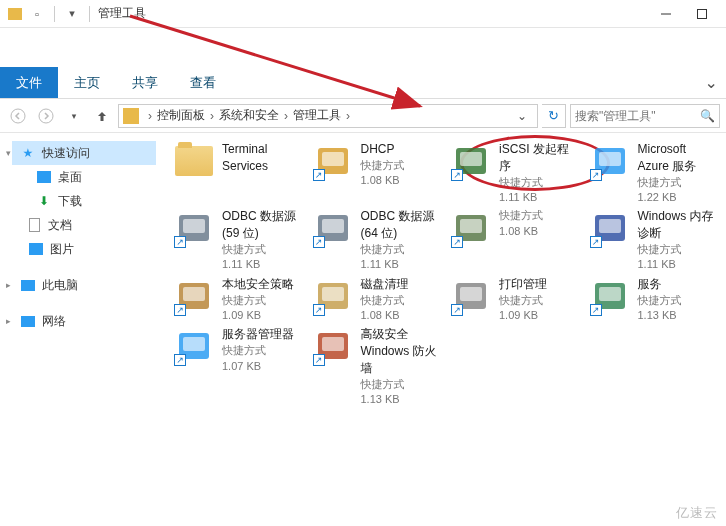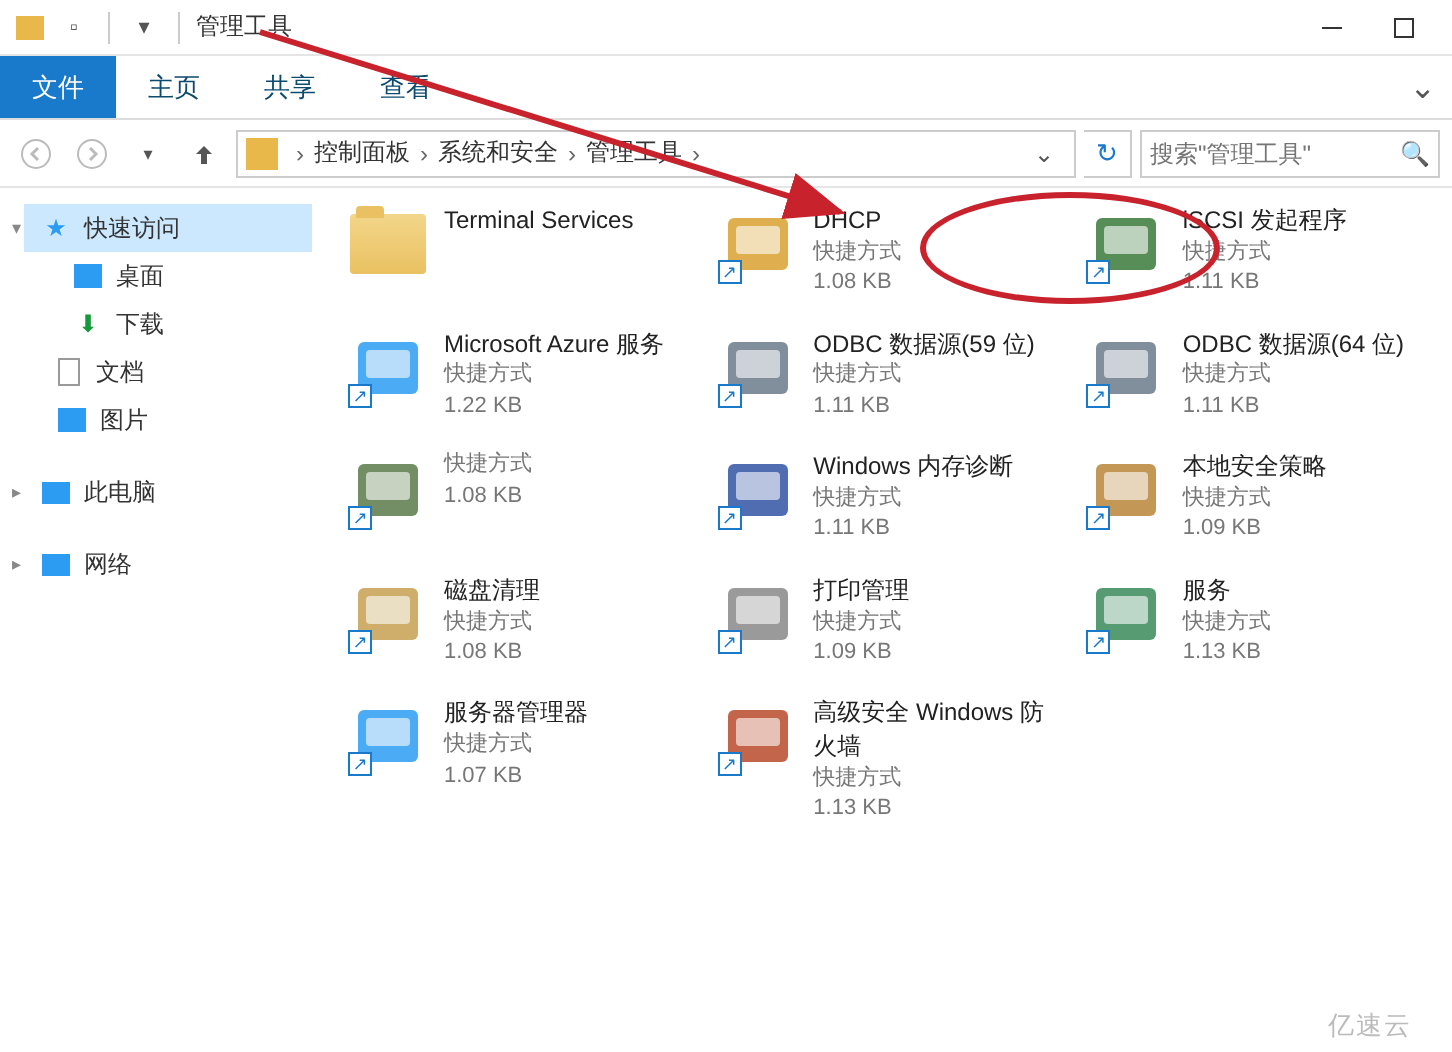--- a/index.html
+++ b/index.html
@@ -9,21 +9,21 @@
 .titlebar { height: 28px; display: flex; align-items: center; padding: 0 6px; background: #fff; border-bottom: 1px solid #e5e5e5; }
 .titlebar .qat { display: flex; gap: 4px; align-items: center; }
 .qat-icon { width: 18px; height: 18px; display: inline-flex; align-items: center; justify-content: center; color: #555; font-size: 11px; }
 .titlebar .sep { width: 1px; height: 16px; background: #ccc; margin: 0 4px; }
 .titlebar .title { font-size: 12px; margin-left: 4px; color: #333; }
 .titlebar .spacer { flex: 1; }
 .win-controls { display: flex; gap: 16px; padding-right: 8px; }
 .win-btn { width: 20px; height: 20px; display: inline-flex; align-items: center; justify-content: center; color: #555; }
 
 
-.ribbon { height: 32px; display: flex; align-items: center; background: #fff; border-bottom: 1px solid #ddd; }
+.ribbon { height: 32px; display: flex; align-items: center; background: #fff; border-bottom: 1px solid #ddd; margin-top: 39px; }
 .ribbon-tab { padding: 0 16px; height: 100%; display: flex; align-items: center; font-size: 13px; color: #0c4a6e; }
 .ribbon-tab.file { background: #1979ca; color: #fff; }
 .ribbon .expand { margin-left: auto; padding: 0 8px; color: #555; }
 
 
 .navbar { height: 34px; display: flex; align-items: center; padding: 4px 6px; gap: 4px; border-bottom: 1px solid #e5e5e5; }
 .nav-btn { width: 24px; height: 24px; display: inline-flex; align-items: center; justify-content: center; color: #777; }
 .nav-btn.disabled { color: #ccc; }
 .breadcrumbs { flex: 1; height: 24px; border: 1px solid #ccc; display: flex; align-items: center; padding: 0 4px; font-size: 12px; color: #333; gap: 2px; overflow: hidden; }
 .breadcrumbs .bc-icon { width: 16px; height: 16px; background: #e8b94a; display: inline-block; margin-right: 4px; }
@@ -49,38 +49,38 @@
 .blue-sq { background: #2b9cf2; width: 14px; height: 12px; }
 .green-arrow { color: #159a3b; }
 .doc-icon { background: #fff; border: 1px solid #999; width: 11px; height: 14px; }
 .pic-icon { background: #2b9cf2; width: 14px; height: 12px; }
 .pc-icon { background: #2b9cf2; width: 14px; height: 11px; }
 .net-icon { background: #2b9cf2; width: 14px; height: 11px; }
 .side-group-gap { height: 12px; }
 
 
 .content { flex: 1; padding: 8px 10px; overflow-y: auto; position: relative; }
-.items-grid { display: grid; grid-template-columns: 1fr 1fr 1fr; gap: 14px 12px; }
+.items-grid { display: grid; grid-template-columns: 1fr 1fr 1fr 1fr; gap: 3px 12px; }
 .file-item { display: flex; align-items: flex-start; gap: 8px; }
 .file-icon { width: 40px; height: 40px; position: relative; flex-shrink: 0; display: flex; align-items: center; justify-content: center; }
 .file-icon .shortcut { position: absolute; left: 0; bottom: 0; width: 12px; height: 12px; background: #fff; border: 1px solid #1979ca; display: flex; align-items: center; justify-content: center; color: #1979ca; font-size: 9px; }
 .file-info { display: flex; flex-direction: column; font-size: 12px; line-height: 1.4; }
 .file-name { color: #222; }
 .file-type, .file-size { color: #777; font-size: 11px; }
 
 .folder-icon { width: 38px; height: 30px; background: linear-gradient(#f3d68a,#eac162); border-radius: 2px; position: relative; }
 .folder-icon::before { content:""; position:absolute; top:-4px; left:3px; width:14px; height:6px; background:#eac162; border-radius:2px 2px 0 0;}
 
 .highlight-oval { position: absolute; top: 2px; left: 296px; width: 150px; height: 56px; border: 3px solid #c8232c; border-radius: 50%; pointer-events: none; }
 
 
 .arrow-svg { position: absolute; top: 6px; left: 120px; width: 320px; height: 120px; pointer-events: none; z-index: 20; }
 
 
-.watermark { position: absolute; right: 20px; bottom: 4px; font-size: 13px; color: #bbb; letter-spacing: 1px; }
+.watermark { position: absolute; right: 8px; bottom: 4px; font-size: 13px; color: #bbb; letter-spacing: 1px; }
 </style>
 </head>
 <body>
 
 <svg class="arrow-svg" viewBox="0 0 320 120">
   <defs>
     <marker id="arrowhead" markerWidth="10" markerHeight="8" refX="9" refY="4" orient="auto">
       <polygon points="0 0, 10 4, 0 8" fill="#c8232c"></polygon>
     </marker>
   </defs>

